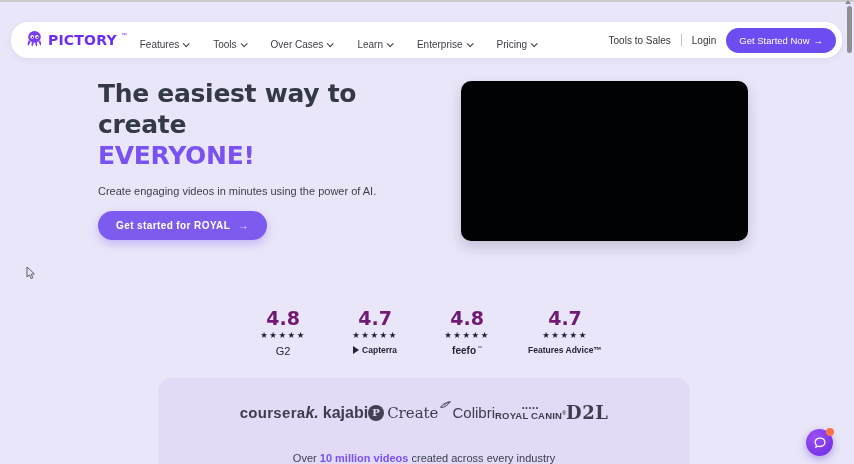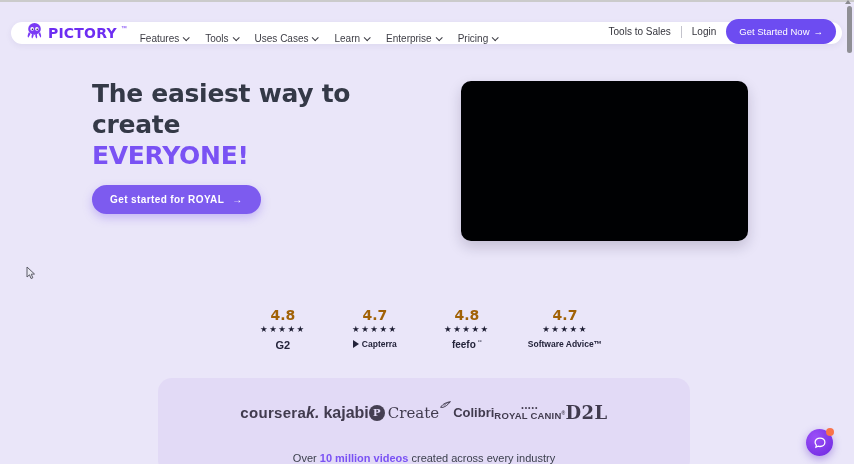--- a/index.html
+++ b/index.html
@@ -9,84 +9,84 @@
     background: #eae6f9;
     position: relative;
   }
   .stage { position: absolute; inset: 0; }
 
   
   .top-line { position: absolute; top: 0; left: 0; right: 0; height: 2px; background: #cbcbcb; }
 
   
   .navbar {
-    position: absolute; left: 11px; right: 12px; top: 22px; height: 22px;
+    position: absolute; left: 11px; right: 12px; top: 22px; height: 36px;
     background: #ffffff; border-radius: 17px;
-    display: flex; align-items: flex-end;
+    display: flex; align-items: center;
     padding: 0 6px 0 14px;
     box-shadow: 0 2px 6px rgba(60,40,120,0.07);
   }
   .brand { display: flex; align-items: center; gap: 4px; cursor: pointer; }
   .brand-name { font-size: 14px; font-weight: 800; color: #6d2df2; letter-spacing: 0.2px; font-family: "DejaVu Sans", sans-serif; }
   .brand-tm { font-size: 6px; color: #6d2df2; vertical-align: top; position: relative; top: -5px; }
-  .menu { display: flex; align-items: center; gap: 17px; margin-left: 13px; margin-top: 9px; }
+  .menu { display: flex; align-items: center; gap: 25px; margin-left: 13px; margin-top: 9px; }
   .menu-item { display: flex; align-items: center; gap: 4px; font-size: 10px; color: #3d3d45; cursor: pointer; white-space: nowrap; }
   .chev { width: 5px; height: 5px; border-right: 1.3px solid #3d3d45; border-bottom: 1.3px solid #3d3d45; transform: rotate(45deg) translateY(-1px); display: inline-block; }
   .nav-right { margin-left: auto; display: flex; align-items: center; gap: 10px; }
   .nav-link { font-size: 10px; color: #34343c; cursor: pointer; white-space: nowrap; }
   .nav-divider { width: 1px; height: 12px; background: #c3c3cc; }
   .nav-cta {
     background: #6d4cf1; color: #fff; border: none; cursor: pointer;
     font-size: 9.5px; font-weight: 400; font-family: "Liberation Sans", sans-serif;
     padding: 7px 13px; border-radius: 14px; display: flex; align-items: center; gap: 4px;
   }
 
   
-  .hero-copy { position: absolute; left: 92px; top: 78px; width: 345px; }
+  .hero-copy { position: absolute; left: 98px; top: 78px; width: 345px; }
   .hero-heading { font-family: "DejaVu Sans", sans-serif; font-weight: 700; font-size: 25px; line-height: 31px; color: #343947; letter-spacing: -0.3px; }
   .hero-heading .accent { color: #7a52f4; }
   .hero-sub { margin-top: 14px; font-size: 11px; color: #3a3f4a; }
   .hero-cta {
     margin-top: 14px; background: #7d5bef; color: #fff; border: none; cursor: pointer;
     font-size: 10px; font-weight: 700; font-family: "Liberation Sans", sans-serif; letter-spacing: 0.4px;
     padding: 9px 18px; border-radius: 15px; display: inline-flex; align-items: center; gap: 8px;
     box-shadow: 0 4px 10px rgba(125,91,239,0.35);
   }
   .hero-note { margin-top: 9px; font-size: 8.5px; color: #9a97a6; }
 
   .video-frame {
     position: absolute; left: 461px; top: 81px; width: 287px; height: 160px;
     background: #000103; border-radius: 10px; cursor: pointer;
     box-shadow: 0 6px 14px rgba(20,10,50,0.18);
   }
 
   
   .ratings { position: absolute; left: 0; right: 0; top: 307px; display: flex; justify-content: center; gap: 30px; }
   .rating { text-align: center; min-width: 62px; }
-  .rating-score { font-family: "DejaVu Sans", sans-serif; font-size: 14px; font-weight: 700; color: #a16207; }
+  .rating-score { font-family: "DejaVu Sans", sans-serif; font-size: 19px; font-weight: 700; color: #701a75; }
   .rating-stars { font-size: 8.5px; letter-spacing: 1.5px; color: #1b1b31; margin-top: 1px; }
   .rating-source { margin-top: 5px; font-size: 8.5px; font-weight: 700; color: #23233a; display: flex; align-items: center; justify-content: center; gap: 2px; }
   .rating-source .sup { font-size: 5px; position: relative; top: -3px; }
-  .g2-mark { font-size: 11px; font-weight: 700; }
+  .g2-mark { font-size: 11px; font-weight: 400; }
   .capterra-flag { width: 0; height: 0; border-top: 4px solid transparent; border-bottom: 4px solid transparent; border-left: 6px solid #23233a; display: inline-block; margin-right: 1px; }
   .feefo-text { text-transform: lowercase; font-size: 10px; }
 
   
   .logo-card {
     position: absolute; left: 158px; top: 378px; width: 532px; height: 96px;
     background: #e2daf6; border-radius: 14px;
   }
   .logo-row { display: flex; align-items: center; justify-content: center; margin-top: 24px; color: #413b4e; }
   .logo { display: flex; align-items: center; gap: 3px; white-space: nowrap; }
   .logo-coursera { font-size: 15px; font-weight: 700; letter-spacing: 0.3px; }
   .logo-kajabi { font-size: 16px; font-weight: 800; }
   .logo-kajabi .kj-prefix { font-style: italic; font-weight: 900; margin-right: 1px; }
   .logo-pearson { font-family: "DejaVu Serif", serif; font-size: 15px; }
   .pearson-circle { width: 16px; height: 16px; border-radius: 50%; background: #453f52; color: #e2daf6; font-size: 10px; font-weight: 700; display: inline-flex; align-items: center; justify-content: center; font-family: "DejaVu Serif", serif; }
-  .logo-colibri { font-size: 13px; font-weight: 700; position: relative; }
+  .logo-colibri { font-size: 15px; font-weight: 400; position: relative; }
   .colibri-bird { margin-right: -2px; position: relative; top: -5px; }
   .logo-royal { flex-direction: column; gap: 0; align-items: center; }
   .royal-crown { letter-spacing: 1px; font-size: 7px; line-height: 5px; color: #413b4e; }
   .royal-text { font-size: 9.5px; font-weight: 800; letter-spacing: 0.2px; }
   .royal-text .reg { font-size: 5px; vertical-align: top; }
   .logo-d2l { font-family: "DejaVu Serif", serif; font-size: 18px; font-weight: 700; letter-spacing: 0.5px; }
 
   .caption { position: absolute; left: 158px; width: 532px; top: 452px; text-align: center; font-size: 11px; color: #3a3f4c; }
   .caption .hl { color: #7a52f4; font-weight: 700; }
 
@@ -133,21 +133,21 @@
     <nav class="menu">
       <div class="menu-item">
         <span>Features</span>
         <span class="chev"></span>
       </div>
       <div class="menu-item">
         <span>Tools</span>
         <span class="chev"></span>
       </div>
       <div class="menu-item">
-        <span>Uses Cases</span>
+        <span>Over Cases</span>
         <span class="chev"></span>
       </div>
       <div class="menu-item">
         <span>Learn</span>
         <span class="chev"></span>
       </div>
       <div class="menu-item">
         <span>Enterprise</span>
         <span class="chev"></span>
       </div>
@@ -166,20 +166,21 @@
         <span>→</span>
       </button>
     </div>
   </header>
 
   <section class="hero-copy">
     <h1 class="hero-heading">
       <div>The easiest way to create</div>
       <div class="accent">EVERYONE!</div>
     </h1>
+    <p class="hero-sub">Create engaging videos in minutes using the power of AI.</p>
     <button class="hero-cta">
       <span>Get started for ROYAL</span>
       <span>→</span>
     </button>
   </section>
 
   <div class="video-frame"></div>
 
   <div class="ratings">
     <div class="rating">
@@ -202,21 +203,21 @@
       <div class="rating-stars">★★★★★</div>
       <div class="rating-source">
         <span class="feefo-text">feefo</span>
         <span class="sup">°°</span>
       </div>
     </div>
     <div class="rating">
       <div class="rating-score">4.7</div>
       <div class="rating-stars">★★★★★</div>
       <div class="rating-source">
-          <span>Software Advice™</span>
+          <span>Features Advice™</span>
         </div>
     </div>
   </div>
 
   <div class="logo-card">
     <div class="logo-row">
       <div class="logo logo-coursera">
         <span>coursera</span>
       </div>
       <div class="logo logo-kajabi">

